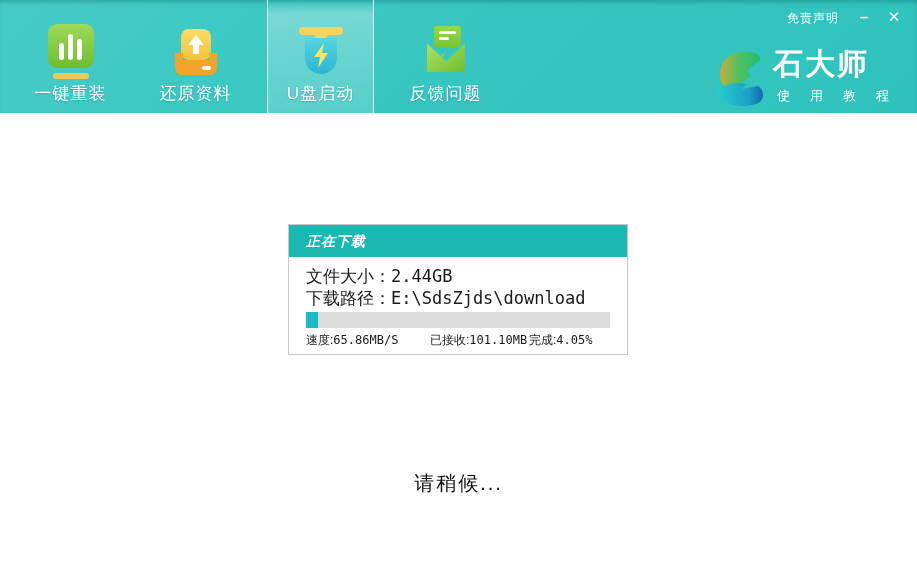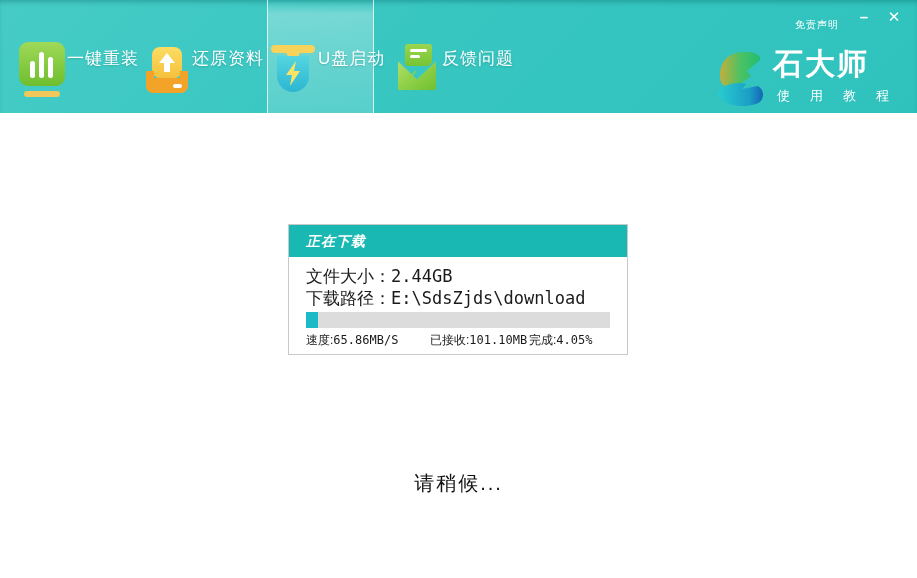--- a/index.html
+++ b/index.html
@@ -10,36 +10,36 @@
     -webkit-font-smoothing:antialiased;
   }
   
   .header{
     position:absolute;left:0;top:0;width:917px;height:113px;
     background:linear-gradient(135deg,#46ccc7 0%,#38c6c1 45%,#2fc2bd 100%);
     box-shadow:inset 0 4px 5px -2px rgba(0,90,90,.35);
   }
   .tabs{position:absolute;left:17px;top:0;height:113px;display:flex;gap:18px;}
   .tab{
-    width:107px;height:113px;display:flex;flex-direction:row;
+    width:107px;height:113px;display:flex;flex-direction:column;
     align-items:center;cursor:pointer;box-sizing:border-box;
   }
   .tab.active{
     background:linear-gradient(180deg,rgba(255,255,255,0) 0px,rgba(255,255,255,.30) 14px,rgba(255,255,255,.22) 60%,rgba(255,255,255,.16) 100%);
     border-left:1px solid rgba(255,255,255,.75);
     border-right:1px solid rgba(255,255,255,.75);
   }
   .tab .icon{margin-top:22px;height:56px;display:flex;align-items:flex-start;}
   .tab .label{
     margin-top:4px;color:#ffffff;font-size:17px;letter-spacing:1px;
     text-shadow:0 1px 2px rgba(0,80,80,.25);white-space:nowrap;
   }
   
   .disclaimer{
-    position:absolute;top:18px;right:78px;color:#ffffff;font-size:10px;
+    position:absolute;top:10px;right:78px;color:#ffffff;font-size:12px;
     cursor:pointer;letter-spacing:1px;
   }
   .win-btn{
     position:absolute;top:6px;width:22px;height:22px;line-height:22px;
     text-align:center;color:#ffffff;font-size:15px;font-weight:bold;cursor:pointer;
   }
   .btn-min{right:42px;}
   .btn-close{right:12px;}
   
   .logo{position:absolute;right:8px;top:44px;display:flex;align-items:flex-start;}

